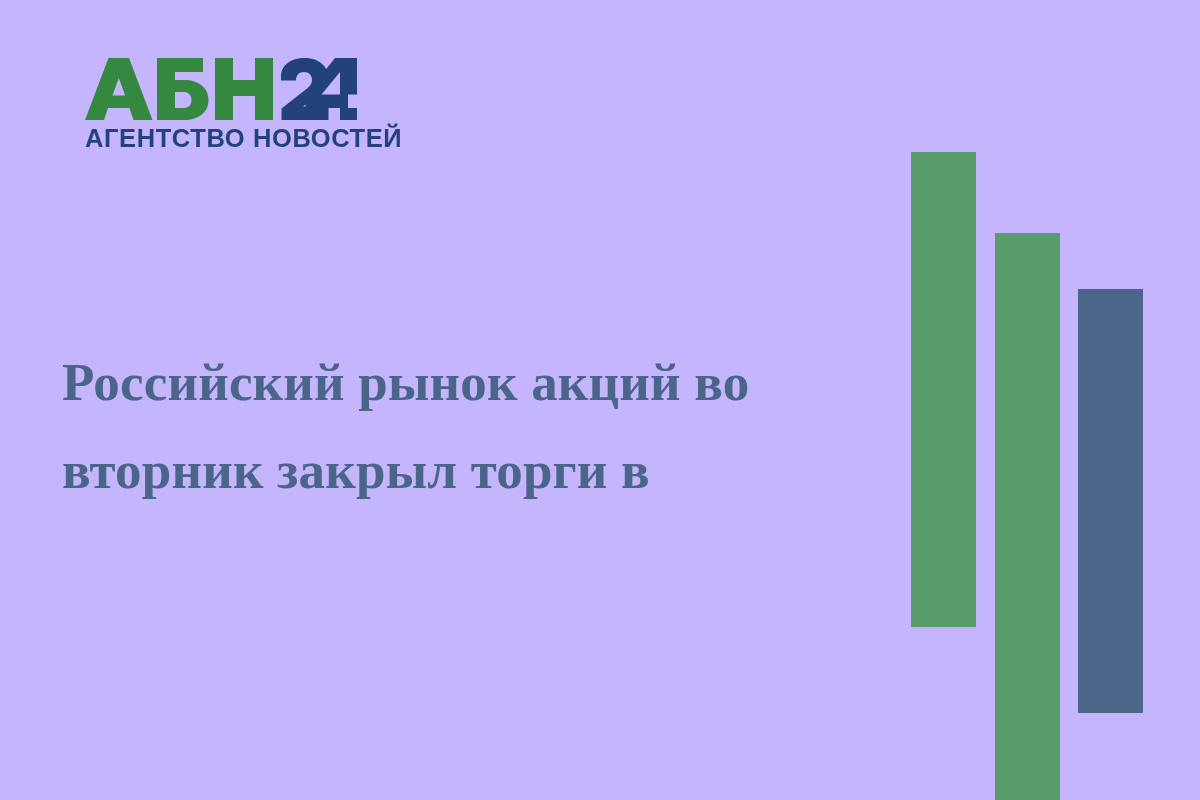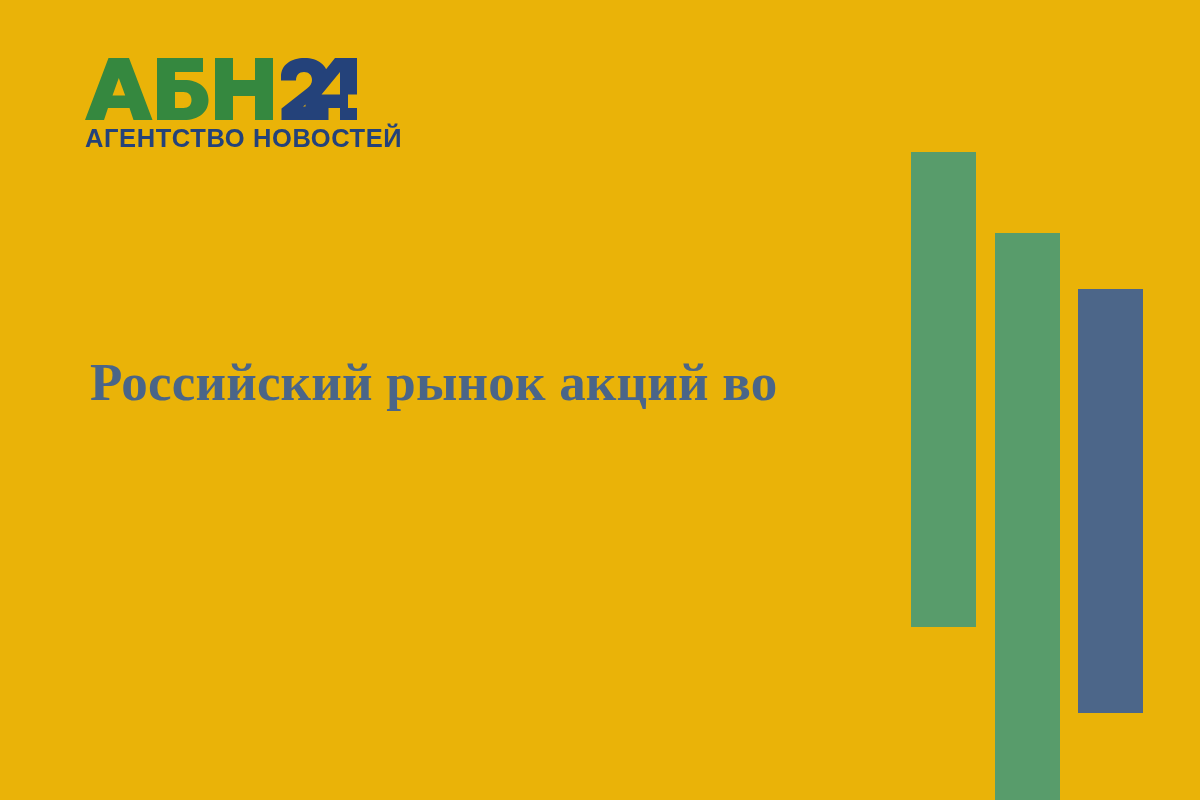--- a/index.html
+++ b/index.html
@@ -6,21 +6,21 @@
     margin: 0;
     padding: 0;
   }
   body {
     font-family: "Liberation Sans", sans-serif;
   }
   .canvas {
     position: relative;
     width: 1200px;
     height: 800px;
-    background: #eab308;
+    background: #c4b5fd;
     overflow: hidden;
   }
 
   
   .bars {
     position: absolute;
     top: 0;
     left: 0;
     width: 1200px;
     height: 800px;
@@ -66,21 +66,20 @@
     font-family: "Liberation Serif", "DejaVu Serif", serif;
     font-weight: 700;
     font-size: 53px;
     line-height: 88px;
     color: #4a6588;
     letter-spacing: 0.2px;
   }
   .headline-line {
     display: block;
     white-space: nowrap;
-    margin-left: 28px;
   }
 </style>
 </head>
 <body>
 
 <div class="canvas">
 
   <div class="bars">
     <div class="bar bar-1"></div>
     <div class="bar bar-2"></div>
@@ -98,15 +97,16 @@
 
       <path fill="#24427a" d="M196 18.5 C196 7 206 0 219.5 0 C233 0 243 7.5 243 19 C243 27 238.5 33 230 39.5 L218 48.5 H243.5 V62 H196.5 V50.5 L222 30.5 C225.5 27.8 227 25.2 227 22 C227 17.2 223.8 14 219 14 C214 14 211 17.2 211 22.5 H196 Z"></path>
 
       <path fill="#24427a" d="M272 0 V36.5 H263 V50 H272 V62 H255 V50 H220.5 V37 L250 0 Z M255 14 L236.5 36.5 H255 Z"></path>
     </svg>
     <span class="logo-tagline">АГЕНТСТВО НОВОСТЕЙ</span>
   </div>
 
   <div class="headline">
     <span class="headline-line">Российский рынок акций во</span>
+    <span class="headline-line">вторник закрыл торги в</span>
   </div>
 
 </div>
 
 </body></html>

